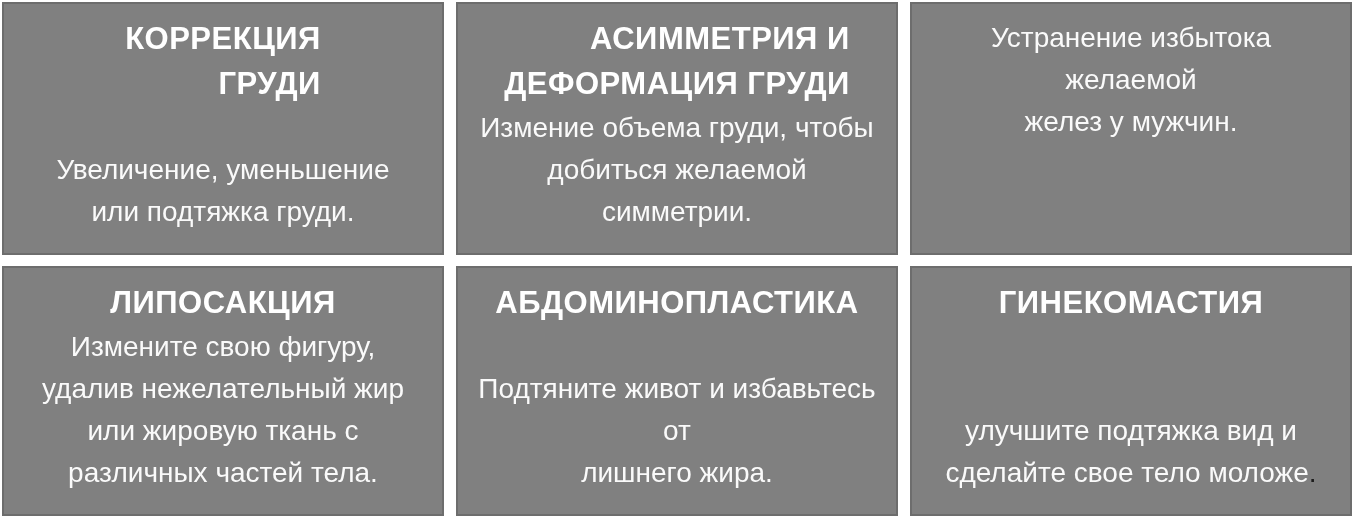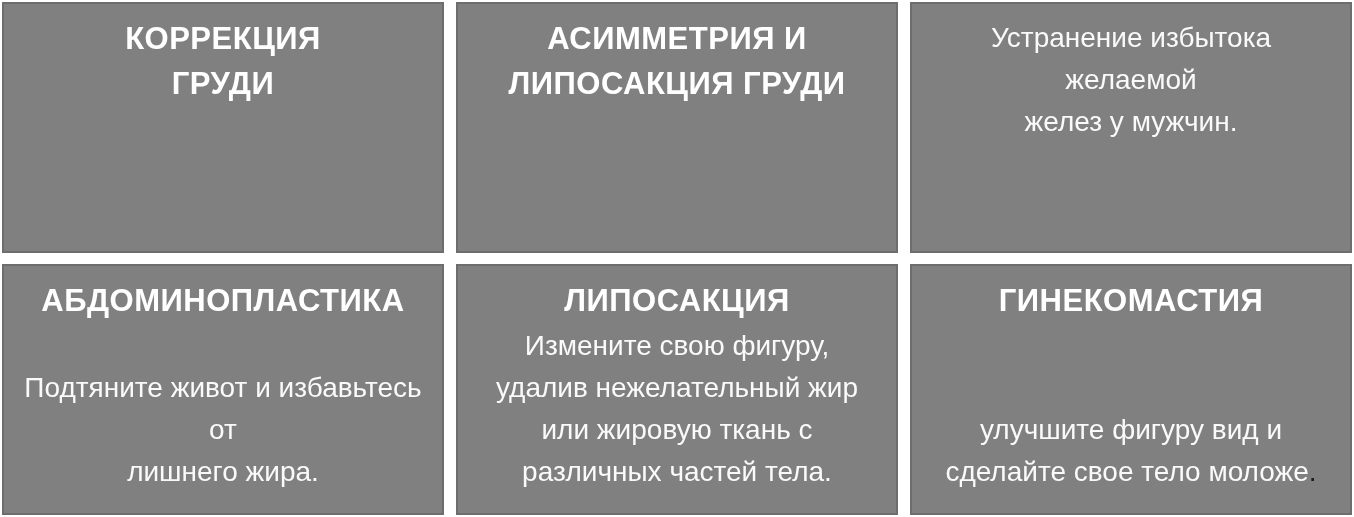--- a/index.html
+++ b/index.html
@@ -37,65 +37,70 @@
     padding: 13px 12px 20px 12px;
     cursor: pointer;
   }
   .card-title {
     color: var(--title-color);
     font-size: 31px;
     font-weight: 700;
     line-height: 1.45;
     letter-spacing: 0.5px;
     white-space: pre-line;
+    text-align: right;
   }
   .card-desc {
     color: var(--desc-color);
     font-size: 28px;
     font-weight: 400;
     line-height: 1.5;
     white-space: pre-line;
   }
   .dark-period {
     color: var(--dark-period-color);
   }
 </style>
 </head>
 <body>
 
 <div class="services-grid">
 
   <div class="service-card">
     <div class="card-title">КОРРЕКЦИЯ
 ГРУДИ</div>
+    <div class="card-desc">Увеличение, уменьшение
+или подтяжка груди.</div>
   </div>
 
   <div class="service-card">
     <div class="card-title">АСИММЕТРИЯ И
-ЛИПОСАКЦИЯ ГРУДИ</div>
+ДЕФОРМАЦИЯ ГРУДИ</div>
+    <div class="card-desc">Измение объема груди, чтобы
+добиться желаемой симметрии.</div>
   </div>
 
   <div class="service-card">
     <div class="card-desc">Устранение  избытока желаемой
 желез у мужчин.</div>
-  </div>
-
-  <div class="service-card">
-    <div class="card-title">АБДОМИНОПЛАСТИКА</div>
-    <div class="card-desc">Подтяните живот и избавьтесь от
-лишнего жира.</div>
   </div>
 
   <div class="service-card">
     <div class="card-title">ЛИПОСАКЦИЯ</div>
     <div class="card-desc">Измените свою фигуру,
 удалив нежелательный жир
 или жировую ткань с
 различных частей тела.</div>
   </div>
 
   <div class="service-card">
+    <div class="card-title">АБДОМИНОПЛАСТИКА</div>
+    <div class="card-desc">Подтяните живот и избавьтесь от
+лишнего жира.</div>
+  </div>
+
+  <div class="service-card">
     <div class="card-title">ГИНЕКОМАСТИЯ</div>
-    <div class="card-desc"><span>улучшите фигуру вид и
+    <div class="card-desc"><span>улучшите подтяжка вид и
 сделайте свое тело моложе</span><span class="dark-period">.</span></div>
   </div>
 
 </div>
 
 </body></html>

